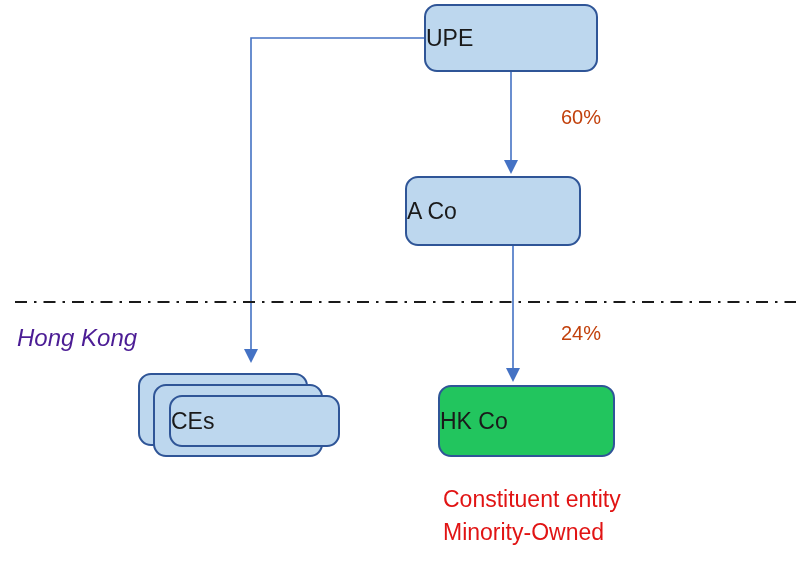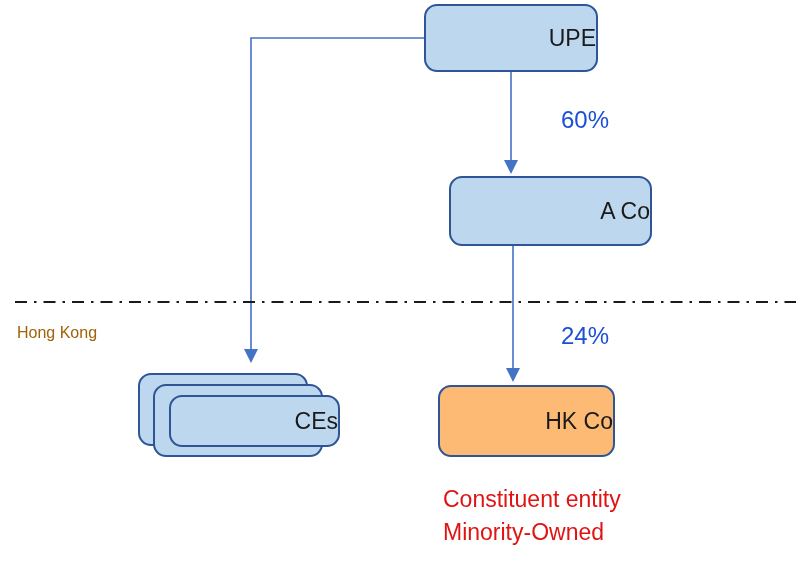--- a/index.html
+++ b/index.html
@@ -24,45 +24,46 @@
     pointer-events: none;
   }
   .entity-box {
     position: absolute;
     box-sizing: border-box;
     border: 2px solid #2f5597;
     border-radius: 13px;
     background: #bdd7ee;
     display: flex;
     align-items: center;
-    justify-content: flex-end;
+    justify-content: flex-start;
     font-size: 23px;
     color: #1a1a1a;
   }
   .box-upe   { left: 424px; top: 4px;   width: 174px; height: 68px; }
-  .box-aco   { left: 449px; top: 176px; width: 203px; height: 70px; }
-  .box-hkco  { left: 438px; top: 385px; width: 177px; height: 72px; background: #fdba74; }
+  .box-aco   { left: 405px; top: 176px; width: 176px; height: 70px; }
+  .box-hkco  { left: 438px; top: 385px; width: 177px; height: 72px; background: #22c55e; }
   .ces-back  { left: 138px; top: 373px; width: 170px; height: 73px; }
   .ces-mid   { left: 153px; top: 384px; width: 170px; height: 73px; }
   .ces-front { left: 169px; top: 395px; width: 171px; height: 52px; }
   .pct-label {
     position: absolute;
-    font-size: 24px;
-    color: #1d4ed8;
+    font-size: 20px;
+    color: #c2410c;
     white-space: nowrap;
   }
   .pct-60 { left: 561px; top: 106px; }
   .pct-40 { left: 561px; top: 322px; }
   .region-label {
     position: absolute;
     left: 17px;
     top: 324px;
-    font-size: 16px;
-    color: #a16207;
+    font-size: 24px;
+    color: #4c1d95;
     white-space: nowrap;
+    font-style: italic;
   }
   .annotation {
     position: absolute;
     left: 443px;
     top: 483px;
     font-size: 23px;
     line-height: 33px;
     color: #e11414;
     white-space: nowrap;
   }

